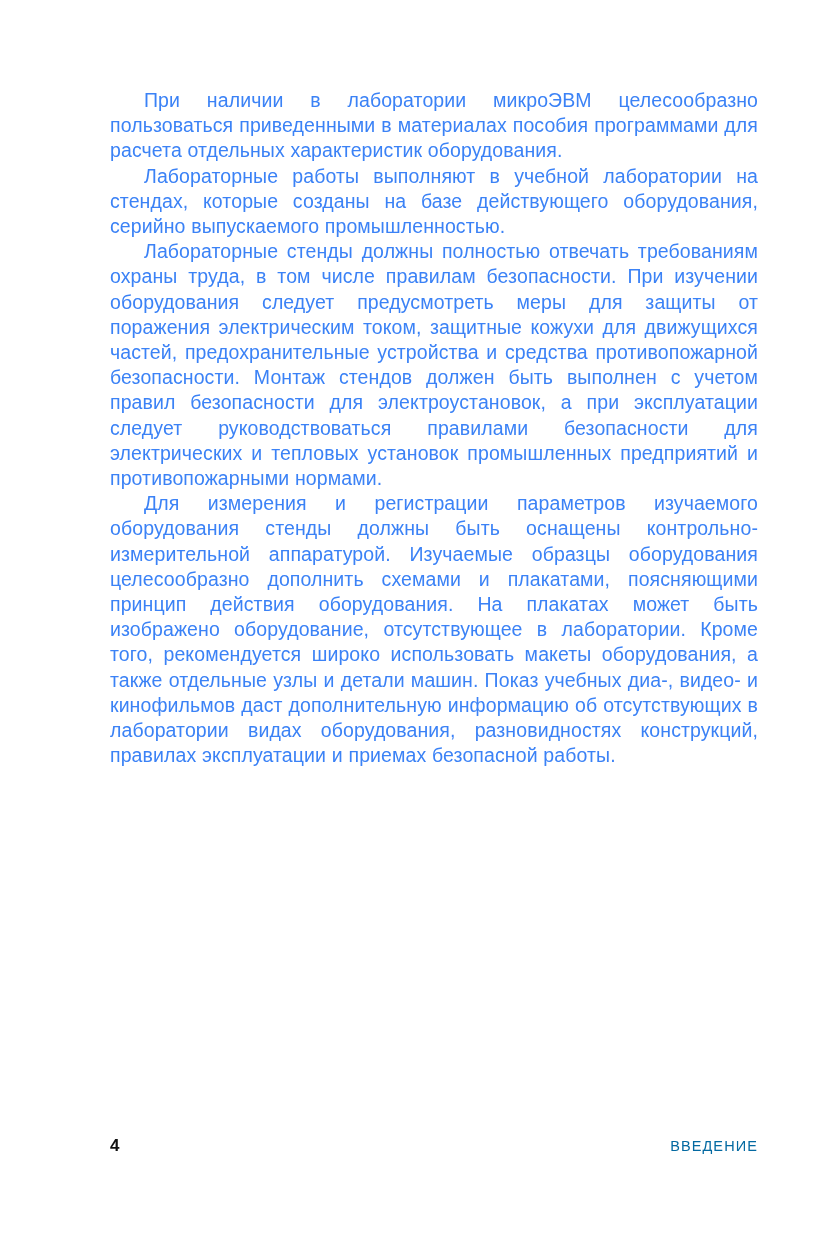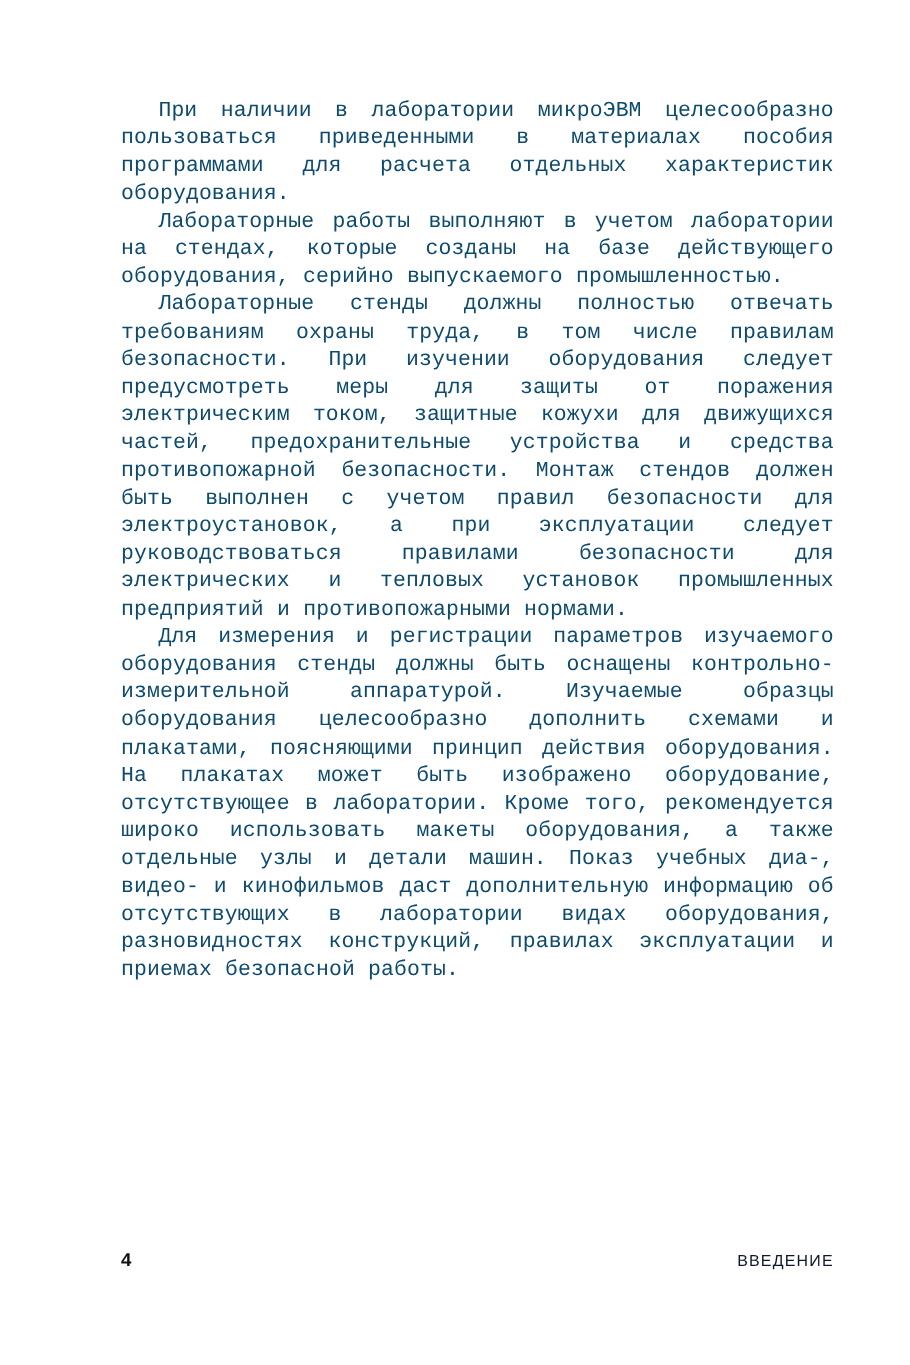--- a/index.html
+++ b/index.html
@@ -29,22 +29,22 @@
     width: 648px;
   }
   .para {
     margin: 0 0 0 0;
     text-indent: 34px;
     text-align: justify;
     font-size: 19.5px;
     line-height: 25.2px;
     letter-spacing: 0.1px;
     word-spacing: 0.2px;
-    font-family: Liberation Mono, monospace;
-    color: #0c4a6e;
+    font-family: Liberation Sans, sans-serif;
+    color: #3b82f6;
     hyphens: manual;
   }
   .para + .para {
     margin-top: 0px;
   }
   .footer {
     position: absolute;
     left: 110px;
     right: 69px;
     top: 1136px;
@@ -55,31 +55,31 @@
   .page-number {
     font-family: "Liberation Sans", sans-serif;
     font-size: 17px;
     font-weight: bold;
     color: #111111;
   }
   .running-head {
     font-family: "Liberation Sans", sans-serif;
     font-size: 14.5px;
     letter-spacing: 1.1px;
-    color: #0f172a;
+    color: #0369a1;
   }
 </style>
 </head>
 <body>
 
 <div class="page">
 
   <div class="text-block">
     <p class="para">При наличии в лаборатории микроЭВМ целесообразно пользоваться приведенными в материалах пособия программами для расчета отдельных характеристик оборудования.</p>
-    <p class="para">Лабораторные работы выполняют в учетом лаборатории на стендах, которые созданы на базе действующего оборудования, серийно выпускаемого промышленностью.</p>
+    <p class="para">Лабораторные работы выполняют в учебной лаборатории на стендах, которые созданы на базе действующего оборудования, серийно выпускаемого промышленностью.</p>
     <p class="para">Лабораторные стенды должны полностью отвечать требованиям охраны труда, в том числе правилам безопасности. При изучении оборудования следует предусмотреть меры для защиты от поражения электрическим током, защитные кожухи для движущихся частей, предохранительные устройства и средства противопожарной безопасности. Монтаж стендов должен быть выполнен с учетом правил безопасности для электроустановок, а при эксплуатации следует руководствоваться правилами безопасности для электрических и тепловых установок промышленных предприятий и противопожарными нормами.</p>
     <p class="para">Для измерения и регистрации параметров изучаемого оборудования стенды должны быть оснащены контрольно-измерительной аппаратурой. Изучаемые образцы оборудования целесообразно дополнить схемами и плакатами, поясняющими принцип действия оборудования. На плакатах может быть изображено оборудование, отсутствующее в лаборатории. Кроме того, рекомендуется широко использовать макеты оборудования, а также отдельные узлы и детали машин. Показ учебных диа-, видео- и кинофильмов даст дополнительную информацию об отсутствующих в лаборатории видах оборудования, разновидностях конструкций, правилах эксплуатации и приемах безопасной работы.</p>
   </div>
 
   <div class="footer">
     <span class="page-number">4</span>
     <span class="running-head">ВВЕДЕНИЕ</span>
   </div>
 
 </div>

